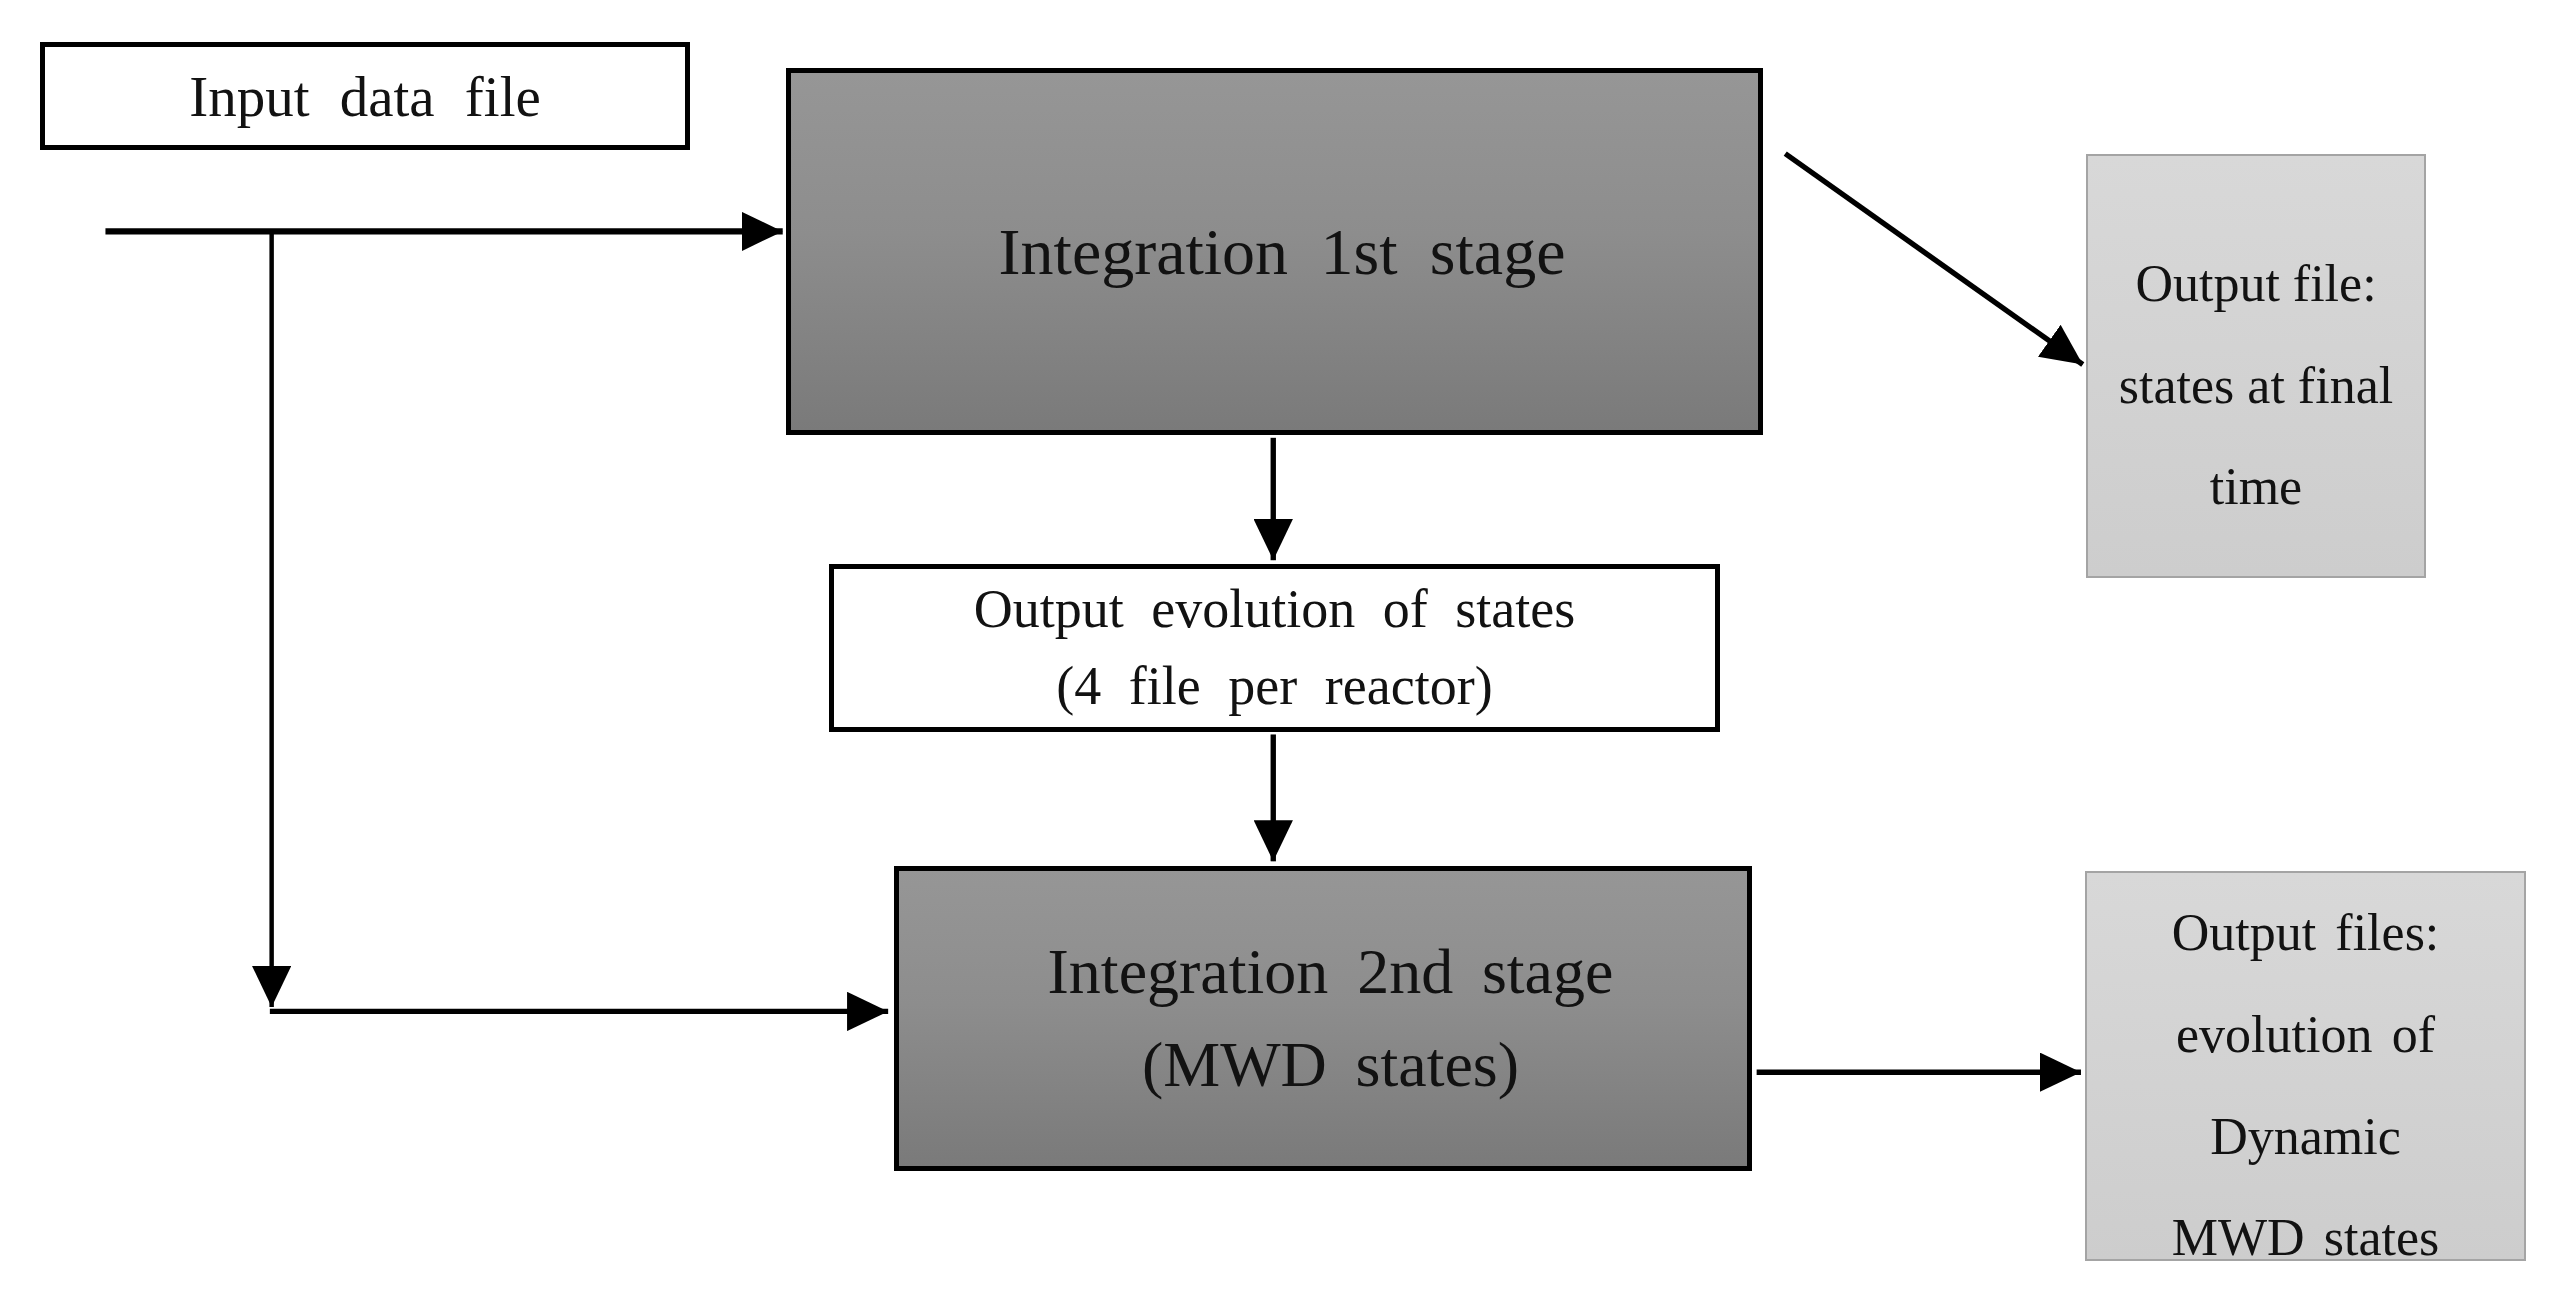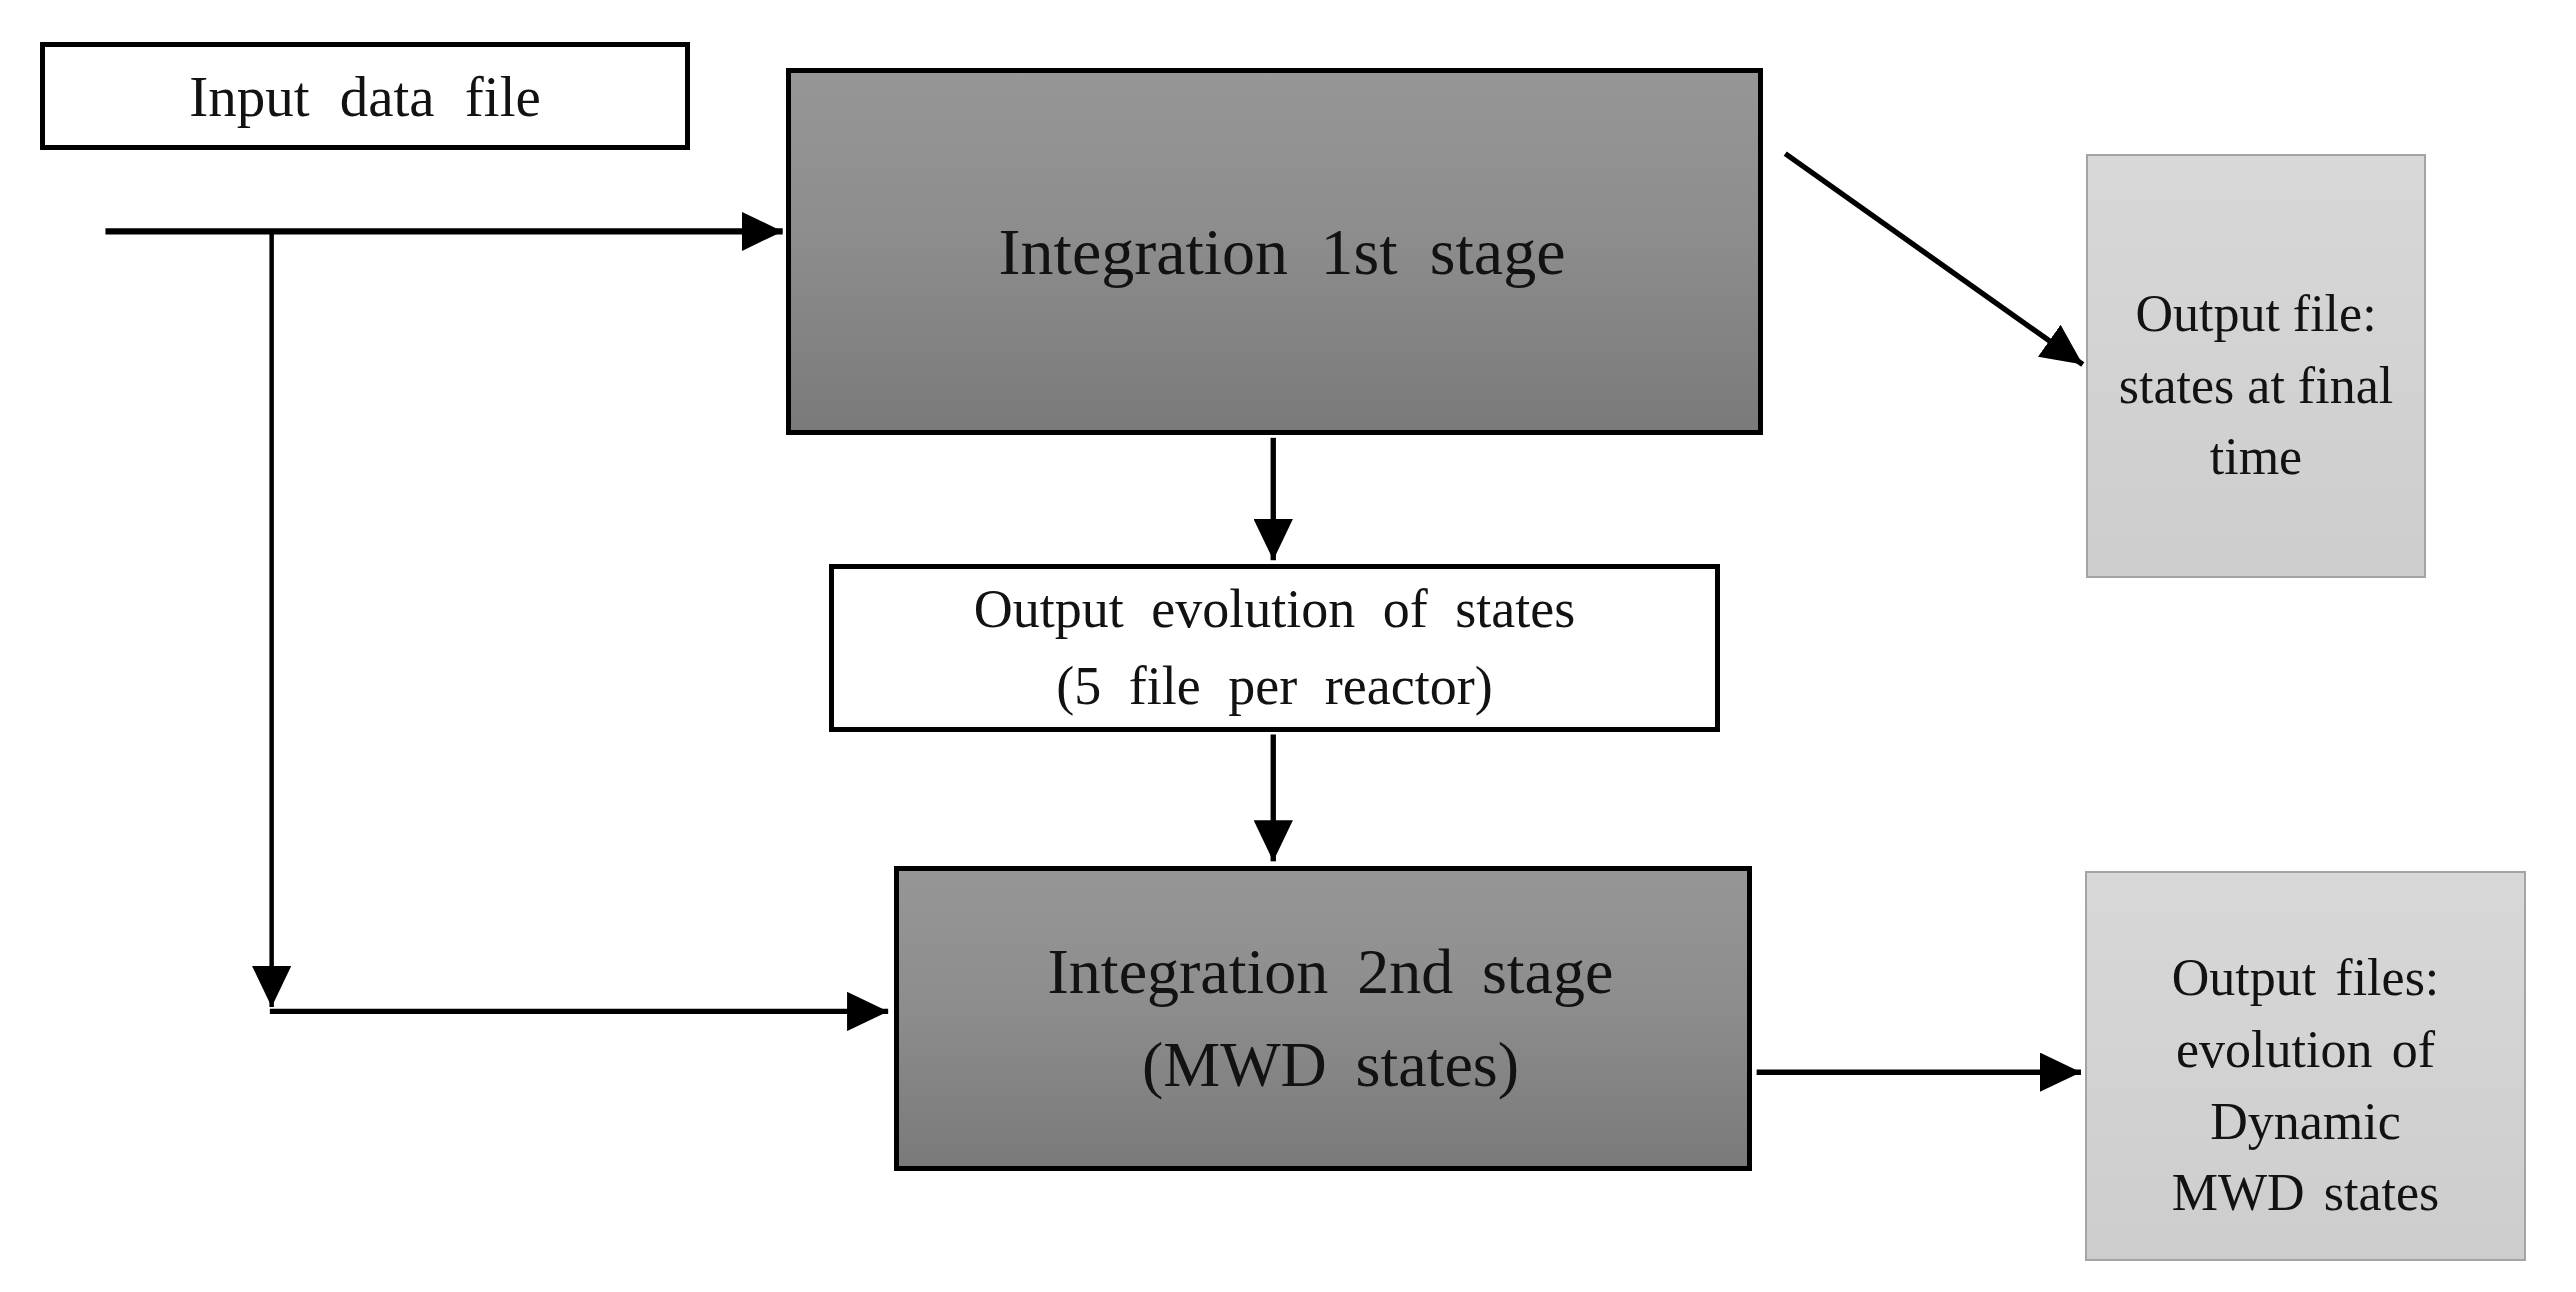--- a/index.html
+++ b/index.html
@@ -36,20 +36,21 @@
   .stage-box {
     background: linear-gradient(to bottom, #969696 0%, #8d8d8d 45%, #7a7a7a 100%);
     border: 5.4px solid #000000;
     padding-left: 15px;
   }
   
   .output-box {
     background: linear-gradient(to bottom, #d8d8d8 0%, #cdcdcd 100%);
     border: 2.7px solid #a4a4a4;
     padding-top: 39px;
+    gap: 30px;
   }
 
   #input-box {
     left: 40px; top: 42px; width: 650px; height: 108px;
     font-size: 57px; word-spacing: 0.28em;
   }
   #stage1-box {
     left: 786px; top: 68px; width: 977px; height: 367px;
     font-size: 66px; word-spacing: 0.24em;
   }
@@ -115,21 +116,21 @@
   </div>
 
   <div id="output1-box" class="node output-box">
     <span class="line">Output file:</span>
     <span class="line">states at final</span>
     <span class="line">time</span>
   </div>
 
   <div id="dynamic-box" class="node white-box">
     <span class="line">Output evolution of states</span>
-    <span class="line">(5 file per reactor)</span>
+    <span class="line">(4 file per reactor)</span>
   </div>
 
   <div id="stage2-box" class="node stage-box">
     <span class="line">Integration 2nd stage</span>
     <span class="line">(MWD states)</span>
   </div>
 
   <div id="output2-box" class="node output-box">
     <span class="line">Output files:</span>
     <span class="line">evolution of</span>

